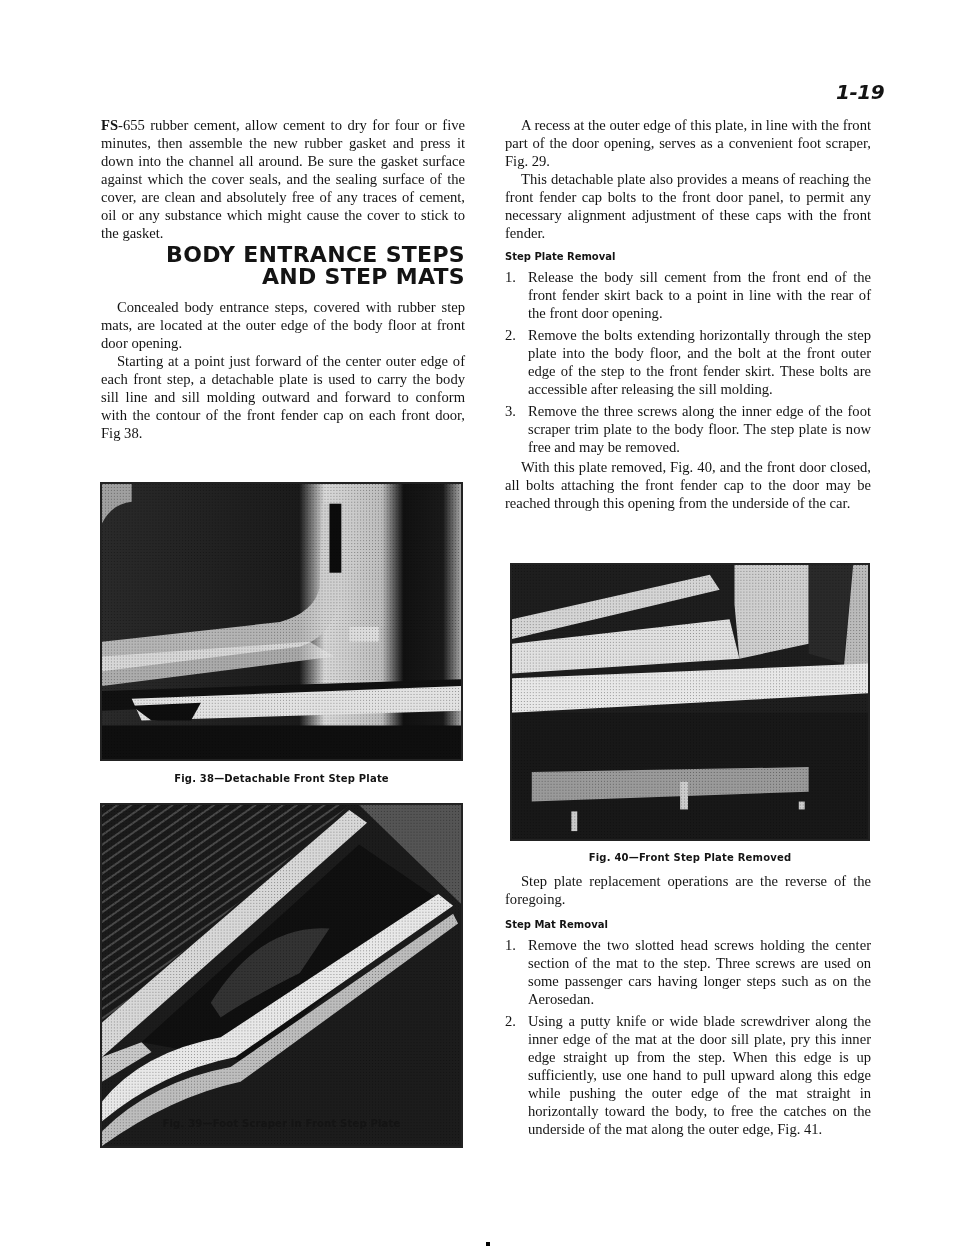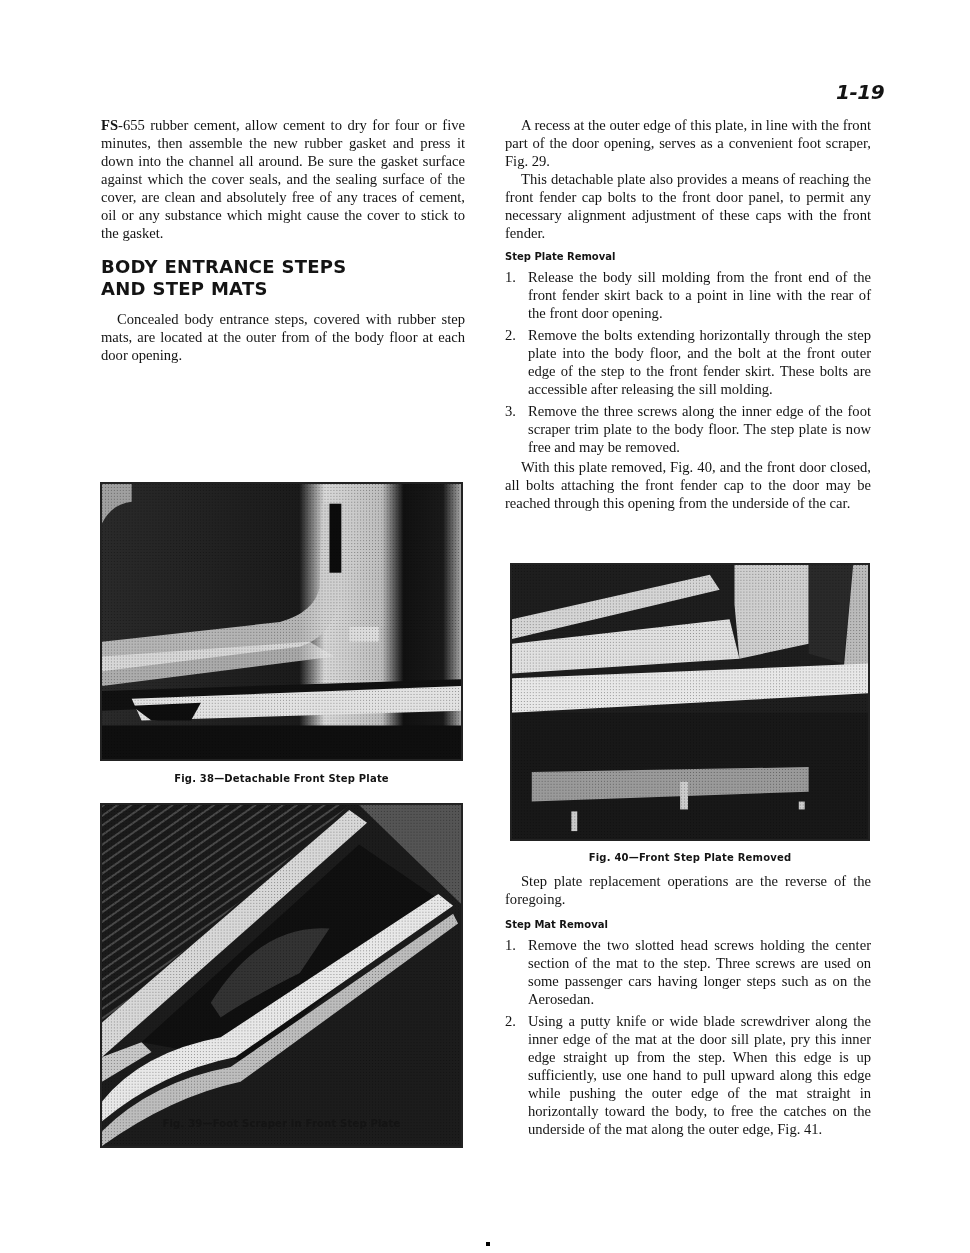--- a/index.html
+++ b/index.html
@@ -3,21 +3,21 @@
 <meta charset="utf-8">
 <style>
   html, body { margin: 0; padding: 0; background: #ffffff; }
   body { width: 970px; height: 1253px; position: relative; overflow: hidden; color: #141414; font-family: "Liberation Serif", "DejaVu Serif", serif; }
   .page-number { position: absolute; left: 836px; top: 80px; font-family: "DejaVu Sans", sans-serif; font-weight: bold; font-style: italic; font-size: 20px; letter-spacing: -0.5px; }
   .col { position: absolute; }
   .col-left { left: 101px; top: 116px; width: 364px; }
   .col-right { left: 505px; top: 116px; width: 366px; }
   p { margin: 0; font-size: 14.6px; line-height: 18px; text-align: justify; }
   p.indent { text-indent: 16px; }
-  .heading { font-family: "DejaVu Sans", sans-serif; font-weight: bold; text-align: left; font-size: 18px; line-height: 22px; letter-spacing: 0.3px; margin: 14px 0 10px 0; }
+  .heading { font-family: "DejaVu Sans", sans-serif; font-weight: bold; text-align: right; font-size: 22px; line-height: 22px; letter-spacing: 0.3px; margin: 2px 0 10px 0; }
   .subheading { font-family: "DejaVu Sans", sans-serif; font-weight: bold; font-size: 10px; line-height: 18px; margin: 6px 0 2px 0; }
   ol { list-style: none; margin: 0; padding: 0; }
   ol li { position: relative; padding-left: 23px; font-size: 14.6px; line-height: 18px; text-align: justify; margin-bottom: 4px; }
   ol li .num { position: absolute; left: 0; top: 0; }
   .figure { position: absolute; border: 2px solid #222; overflow: hidden; box-sizing: border-box; background: #1a1a1a; }
   .caption { position: absolute; font-family: "DejaVu Sans", sans-serif; font-weight: bold; font-size: 10px; text-align: center; letter-spacing: 0.2px; }
   .fig38 { left: 100px; top: 482px; width: 363px; height: 279px; }
   .fig39 { left: 100px; top: 803px; width: 363px; height: 345px; }
   .fig40 { left: 510px; top: 563px; width: 360px; height: 278px; }
   .speck { position: absolute; left: 486px; top: 1242px; width: 4px; height: 4px; background: #000; }
@@ -28,21 +28,22 @@
 <div class="page-number">1-19</div>
 
 <div class="col col-left">
   <p><b>FS</b><span>-655 rubber cement, allow cement to dry for four or five minutes, then assemble the new rubber gasket and press it down into the channel all around. Be sure the gasket surface against which the cover seals, and the sealing surface of the cover, are clean and absolutely free of any traces of cement, oil or any substance which might cause the cover to stick to the gasket.</span></p>
 
   <div class="heading">
     <div>BODY ENTRANCE STEPS</div>
     <div>AND STEP MATS</div>
   </div>
 
-  <p class="indent">Concealed body entrance steps, covered with rubber step mats, are located at the outer from of the body floor at each door opening.</p>
+  <p class="indent">Concealed body entrance steps, covered with rubber step mats, are located at the outer edge of the body floor at front door opening.</p>
+  <p class="indent">Starting at a point just forward of the center outer edge of each front step, a detachable plate is used to carry the body sill line and sill molding outward and forward to conform with the contour of the front fender cap on each front door, Fig 38.</p>
 </div>
 
 <div class="figure fig38">
   <svg width="100%" height="100%" viewBox="0 0 363 279" preserveAspectRatio="none">
     <defs>
       <pattern id="ht1" width="3" height="3" patternUnits="userSpaceOnUse">
           <rect width="3" height="3" fill="none"></rect>
           <rect width="1" height="1" fill="#000" opacity="0.35"></rect>
         </pattern>
       <linearGradient id="g38a" x1="0" y1="0" x2="1" y2="0">
@@ -94,21 +95,21 @@
   </svg>
 </div>
 <div class="caption" style="left:100px; top:1118px; width:363px;">Fig. 39—Foot Scraper in Front Step Plate</div>
 
 <div class="col col-right">
   <p class="indent">A recess at the outer edge of this plate, in line with the front part of the door opening, serves as a convenient foot scraper, Fig. 29.</p>
   <p class="indent">This detachable plate also provides a means of reaching the front fender cap bolts to the front door panel, to permit any necessary alignment adjustment of these caps with the front fender.</p>
 
   <div class="subheading">Step Plate Removal</div>
   <ol>
-    <li><span class="num">1.</span><span>Release the body sill molding from the front end of the front fender skirt back to a point in line with the rear of the front door opening.</span></li>
+    <li><span class="num">1.</span><span>Release the body sill cement from the front end of the front fender skirt back to a point in line with the rear of the front door opening.</span></li>
     <li><span class="num">2.</span><span>Remove the bolts extending horizontally through the step plate into the body floor, and the bolt at the front outer edge of the step to the front fender skirt. These bolts are accessible after releasing the sill molding.</span></li>
     <li><span class="num">3.</span><span>Remove the three screws along the inner edge of the foot scraper trim plate to the body floor. The step plate is now free and may be removed.</span></li>
   </ol>
   <p class="indent" style="margin-top:-2px;">With this plate removed, Fig. 40, and the front door closed, all bolts attaching the front fender cap to the door may be reached through this opening from the underside of the car.</p>
 </div>
 
 <div class="figure fig40">
   <svg width="100%" height="100%" viewBox="0 0 360 278" preserveAspectRatio="none">
     <defs>
       <pattern id="ht3" width="3" height="3" patternUnits="userSpaceOnUse">

